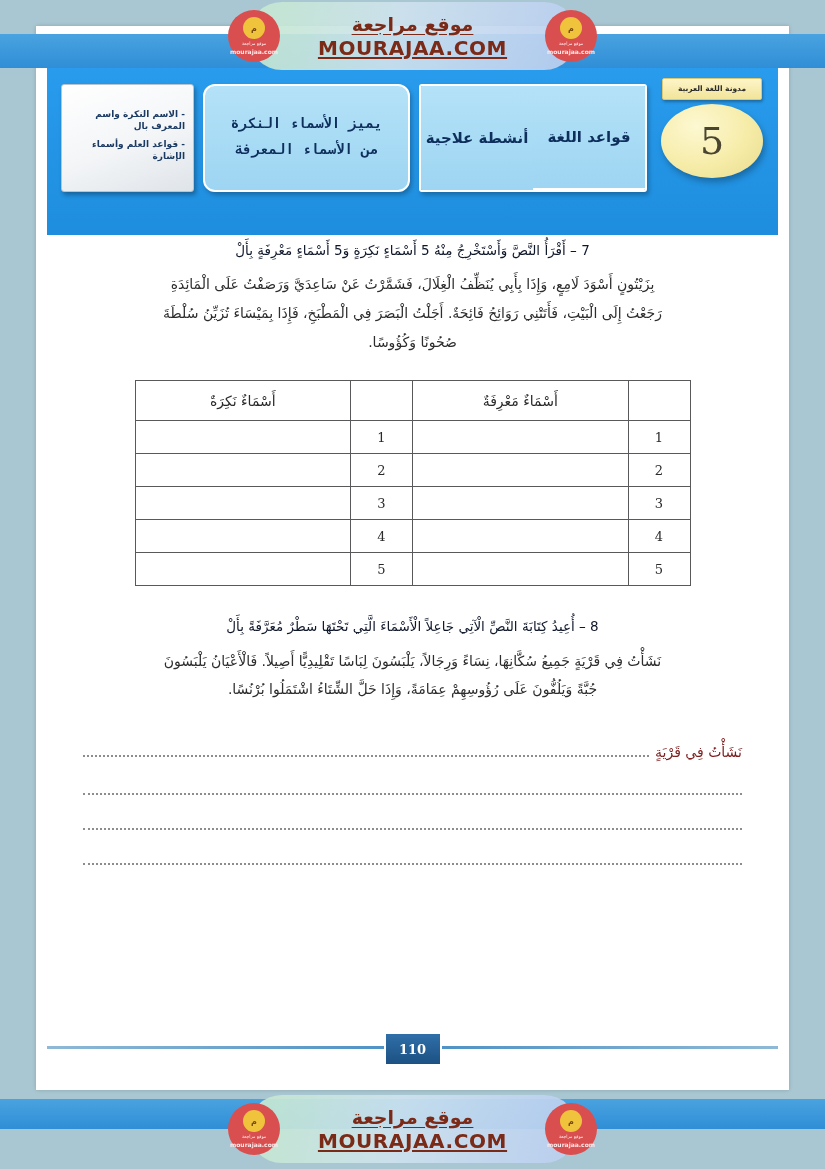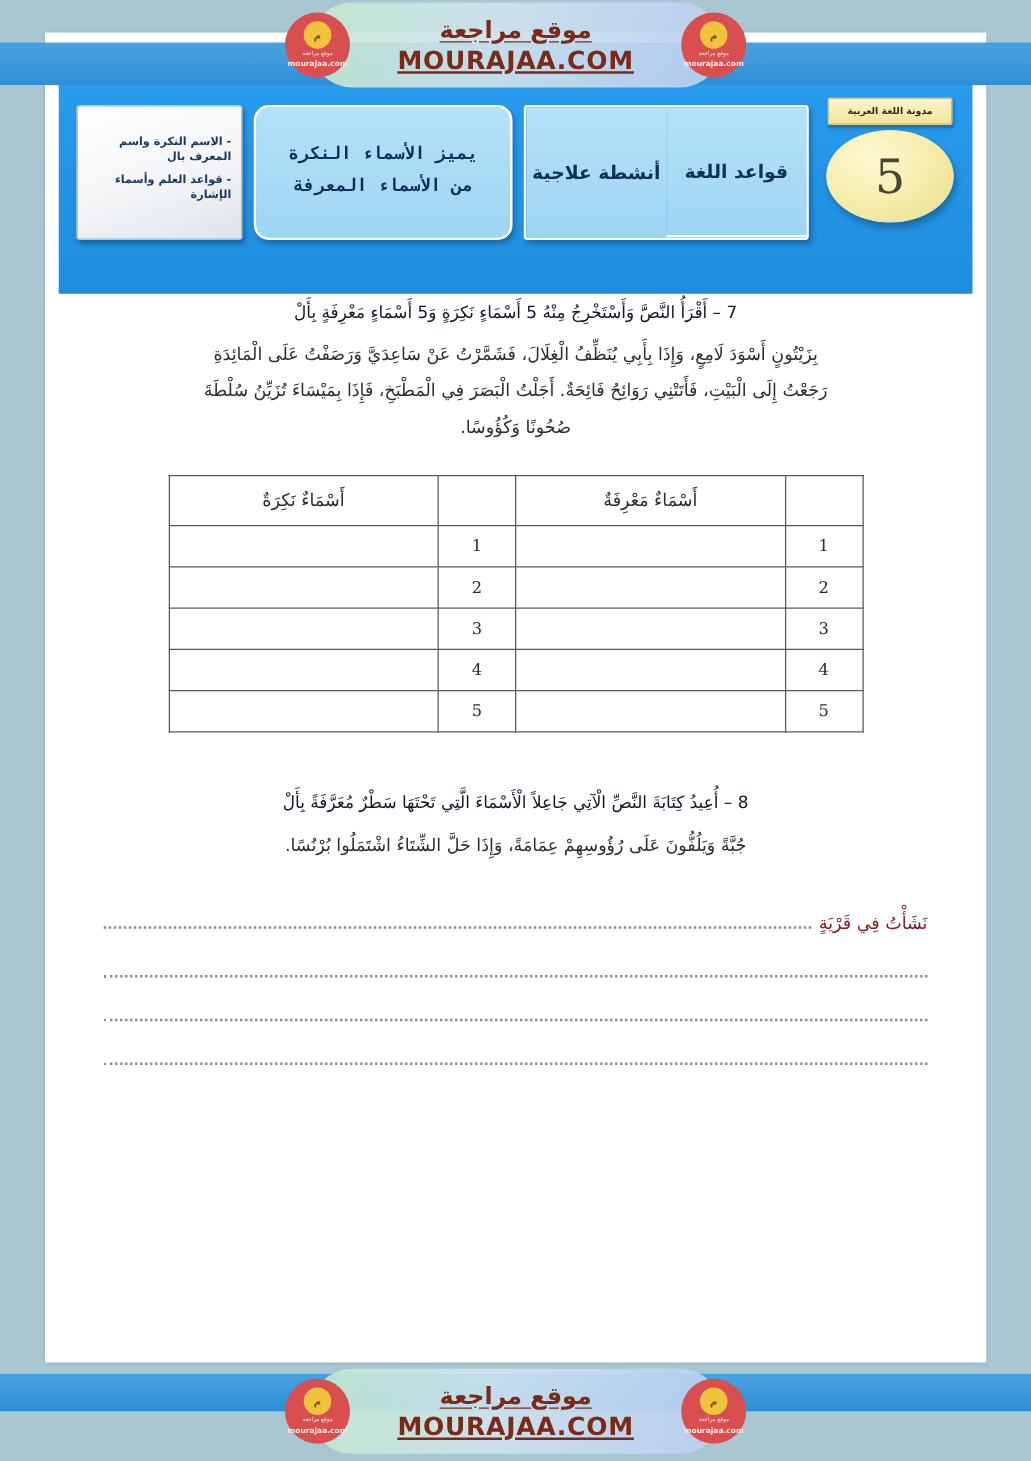--- a/index.html
+++ b/index.html
@@ -434,38 +434,43 @@
           <tr>
             <td class="cell-num">5</td>
             <td></td>
             <td class="cell-num">5</td>
             <td></td>
           </tr>
         </tbody>
       </table>
     </div>
 
-    <div class="exercise-heading" style="margin-top:44px;">8 – أُعِيدُ كِتَابَةَ النَّصِّ الْآتِي جَاعِلاً الْأَسْمَاءَ الَّتِي تَحْتَهَا سَطْرٌ مُعَرَّفَةً بِأَلْ</div>
+    <div class="exercise-heading" style="margin-top:28px;">8 – أُعِيدُ كِتَابَةَ النَّصِّ الْآتِي جَاعِلاً الْأَسْمَاءَ الَّتِي تَحْتَهَا سَطْرٌ مُعَرَّفَةً بِأَلْ</div>
 
     <div class="passage">
+      <div>نَشَأْتُ فِي قَرْيَةٍ جَمِيعُ سُكَّانِهَا، نِسَاءً وَرِجَالاً، يَلْبَسُونَ لِبَاسًا تَقْلِيدِيًّا أَصِيلاً. فَالْأَعْيَانُ يَلْبَسُونَ</div>
       <div>جُبَّةً وَيَلُفُّونَ عَلَى رُؤُوسِهِمْ عِمَامَةً، وَإِذَا حَلَّ الشِّتَاءُ اشْتَمَلُوا بُرْنُسًا.</div>
     </div>
 
     <div class="answer-block">
       <div class="answer-first">
         <span class="answer-lead">نَشَأْتُ فِي قَرْيَةٍ</span>
         <span class="dots"></span>
       </div>
       <div class="dots-row"></div>
       <div class="dots-row"></div>
       <div class="dots-row"></div>
     </div>
 
   </div>
 
+  <div class="footer">
+    <div class="footer-rule"></div>
+    <div class="page-num-box">110</div>
+  </div>
 
 </div>
 
 <div class="top-strip"></div>
 <div class="bottom-strip"></div>
 
 <div class="watermark top">
   <div class="wm-logo left">
     <div class="wm-logo-badge">م</div>
     <div class="wm-logo-ar">موقع مراجعة</div>

